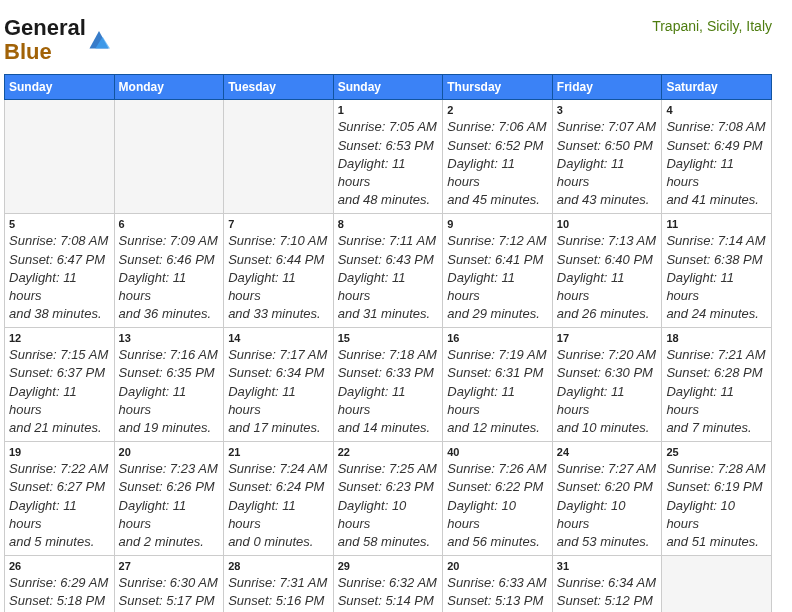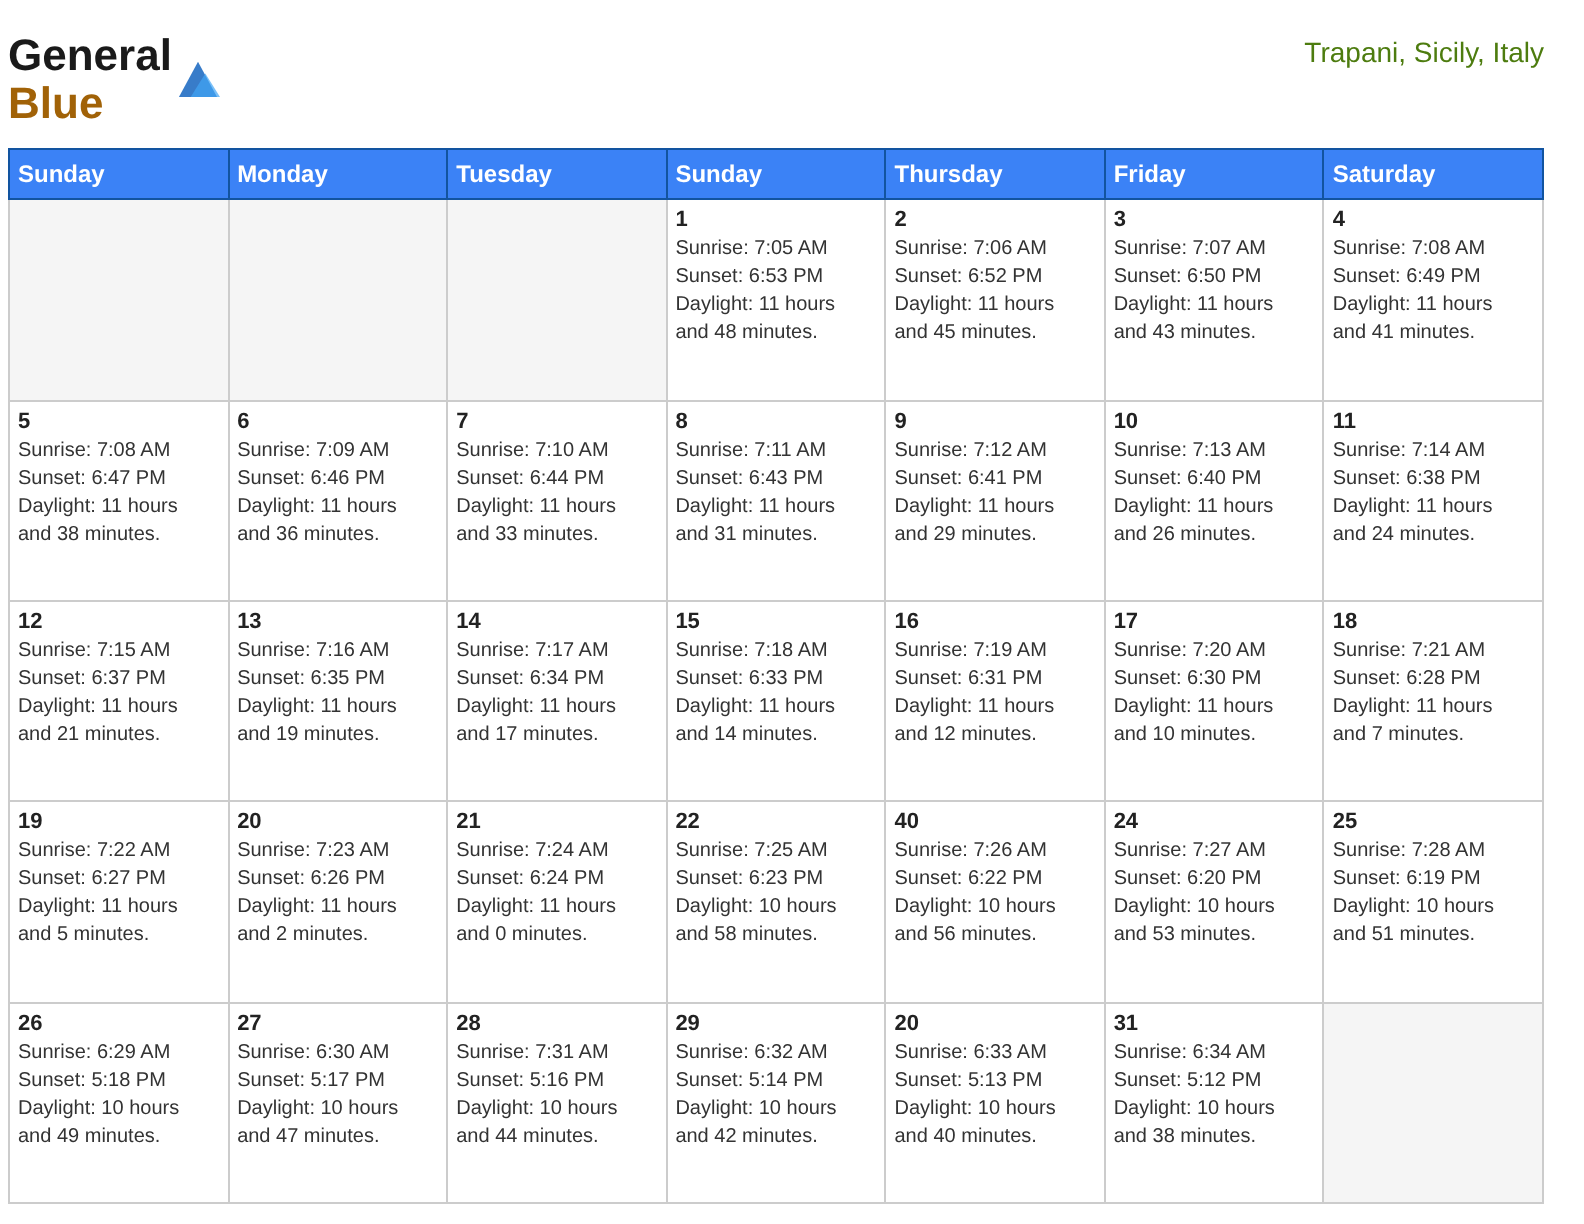--- a/index.html
+++ b/index.html
@@ -79,23 +79,24 @@
       height: 88px;
     }
     .day-num {
       font-size: 11px;
       font-weight: bold;
       color: #222;
       display: block;
       margin-bottom: 2px;
     }
     .day-info {
-      font-size: 10px;
+      font-size: 13px;
       color: #333;
       line-height: 1.4;
+      font-style: italic;
     }
     .empty-cell {
       background: #f5f5f5;
     }
     table {
       width: 100%;
       border-collapse: collapse;
     }
   </style>
 </head>

